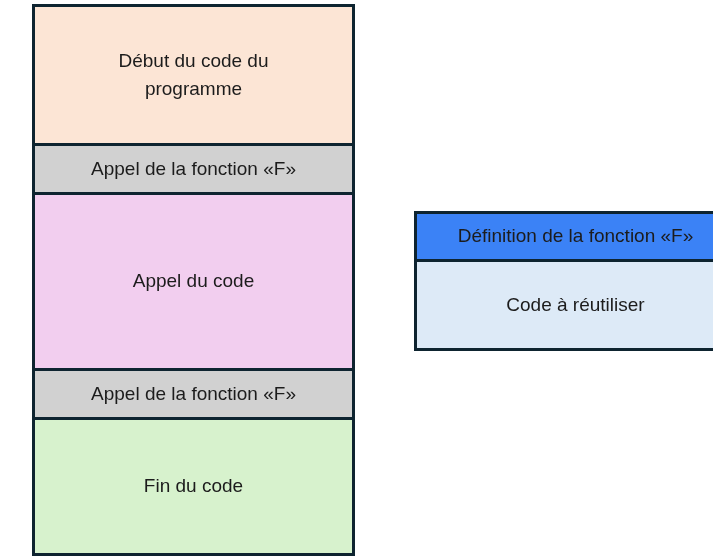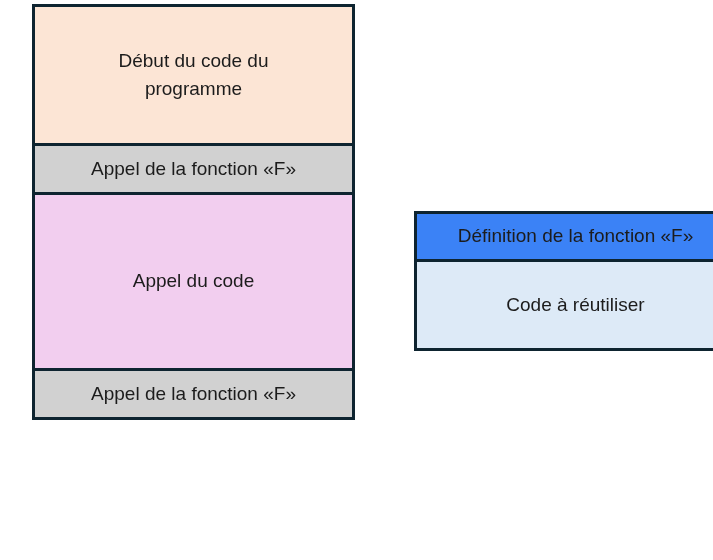--- a/index.html
+++ b/index.html
@@ -70,20 +70,23 @@
     </div>
     <div class="block h-call" style="background-color: rgb(209, 209, 209);">
       <span class="label">Appel de la fonction «F»</span>
     </div>
     <div class="block h-mid" style="background-color: rgb(242, 206, 239);">
       <span class="label">Appel du code</span>
     </div>
     <div class="block h-call" style="background-color: rgb(209, 209, 209);">
       <span class="label">Appel de la fonction «F»</span>
     </div>
+    <div class="block h-end" style="background-color: rgb(215, 242, 205);">
+      <span class="label">Fin du code</span>
+    </div>
   </div>
 
   <div class="col col-func">
     <div class="block h-fhead" style="background-color: #3b82f6;">
       <span class="label">Définition de la fonction «F»</span>
     </div>
     <div class="block h-fbody" style="background-color: rgb(221, 234, 247);">
       <span class="label">Code à réutiliser</span>
     </div>
   </div>

